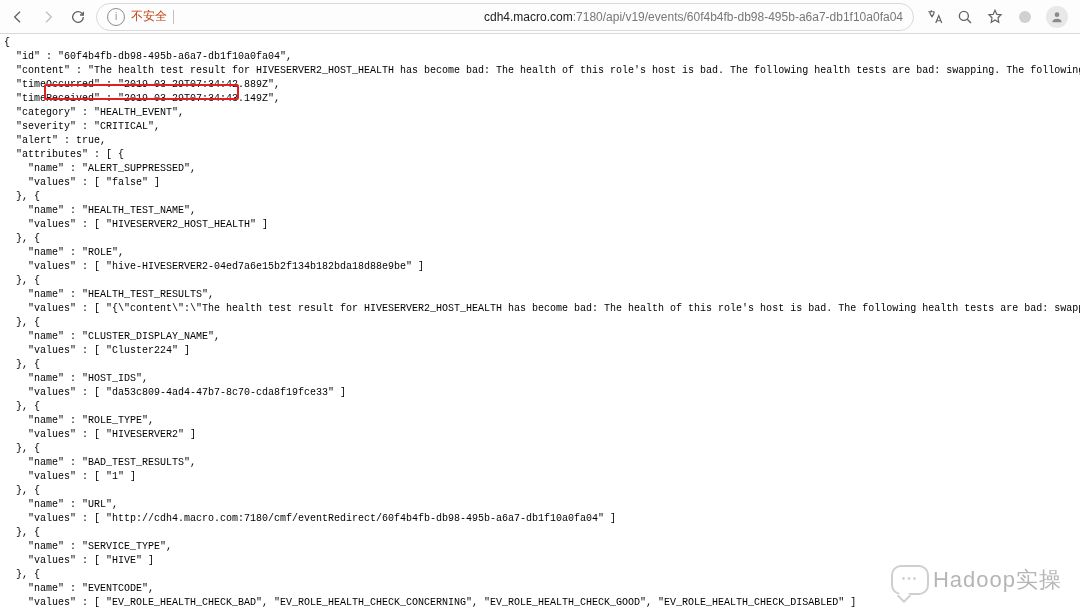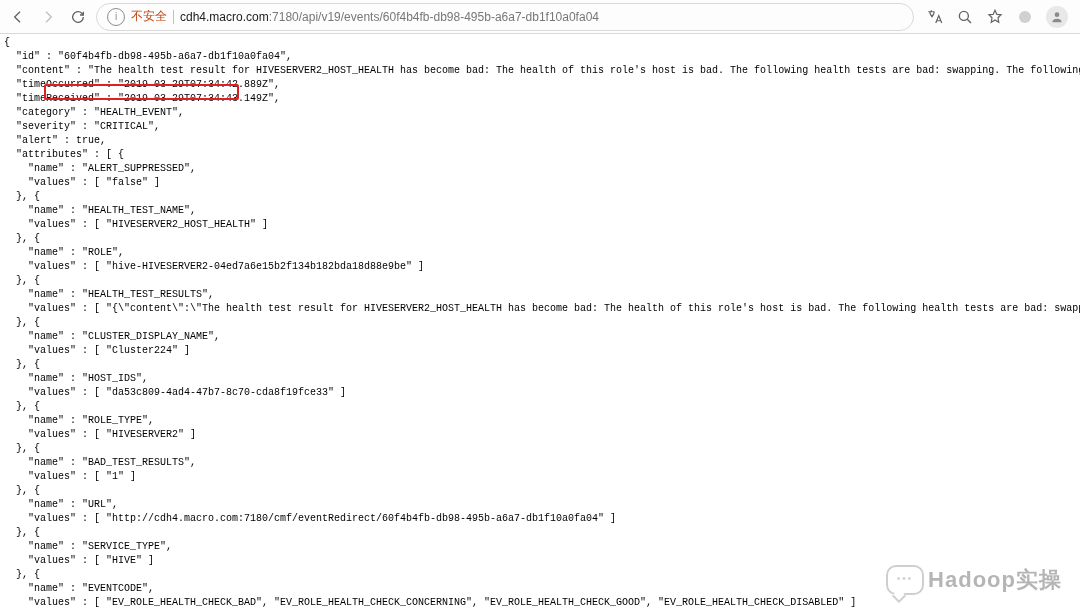--- a/index.html
+++ b/index.html
@@ -46,21 +46,21 @@
   .info-chip {
     display: inline-flex; align-items: center; justify-content: center;
     width: 16px; height: 16px; border: 1px solid #8e8e8e; border-radius: 50%;
     font-size: 10px; color: #8e8e8e;
   }
   .nsafe { color: #c2410c; font-size: 12px; white-space: nowrap; }
   .vbar { width: 1px; height: 14px; background: #c0c0c0; }
   .url {
     flex: 1; min-width: 0;
     font-size: 12px; color: #202124;
-    white-space: nowrap; overflow: hidden; text-overflow: ellipsis;
+    white-space: nowrap; overflow: hidden; text-overflow: ellipsis; text-align: right;
   }
   .url .host { color: #202124; }
   .url .path { color: #777; }
 
   .right-icons { display: flex; align-items: center; gap: 12px; padding: 0 6px; }
   .ic { width: 18px; height: 18px; display: flex; align-items: center; justify-content: center; color: #5f6368; }
   .avatar { width: 22px; height: 22px; border-radius: 50%; background: #e8e8e8; display: flex; align-items: center; justify-content: center; }
   .avatar svg { width: 14px; height: 14px; fill: #8a8a8a; }
 
   
@@ -103,21 +103,21 @@
     content: ""; position: absolute; inset: 0;
     border: 2px solid rgba(120,120,120,.7); border-radius: 10px;
   }
   .wm .bubble::after {
     content: ""; position: absolute; left: 8px; bottom: -6px;
     width: 8px; height: 8px; border-left: 2px solid rgba(120,120,120,.7);
     border-bottom: 2px solid rgba(120,120,120,.7);
     transform: rotate(-45deg); background: #fff;
   }
   .wm .dots { position:absolute; top:8px; left:0; right:0; text-align:center; letter-spacing:2px; color:rgba(120,120,120,.7); font-size:10px; }
-  .wm .txt { font-size: 22px; font-weight: 700; letter-spacing: 1px; }
+  .wm .txt { font-size: 22px; font-weight: 400; letter-spacing: 1px; }
 </style>
 </head>
 <body>
 
 <div class="chrome">
   <div class="nav-btn">
     <svg viewBox="0 0 24 24" fill="none" stroke="currentColor" stroke-width="2">
         <path d="M15 4l-8 8 8 8"></path>
       </svg>
   </div>

